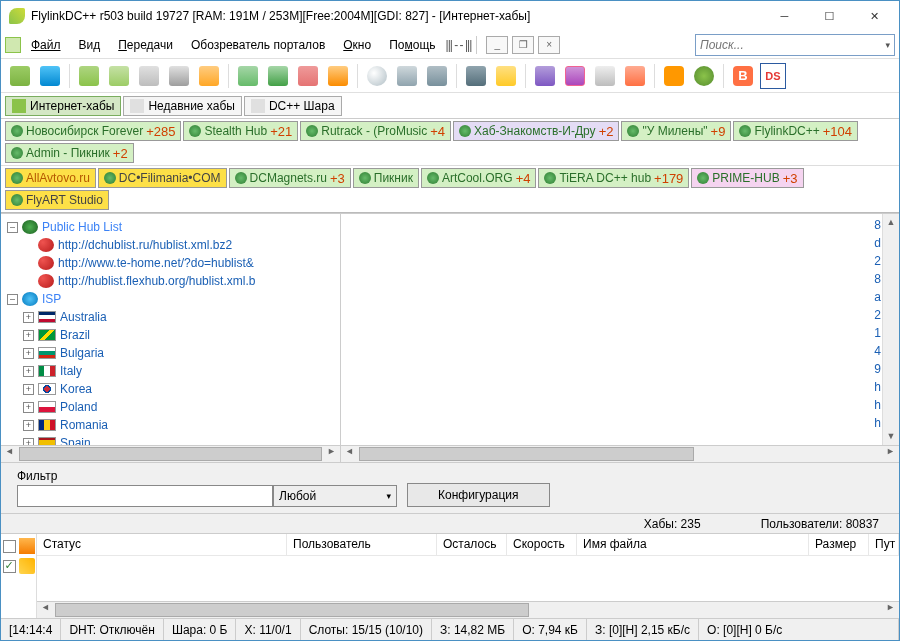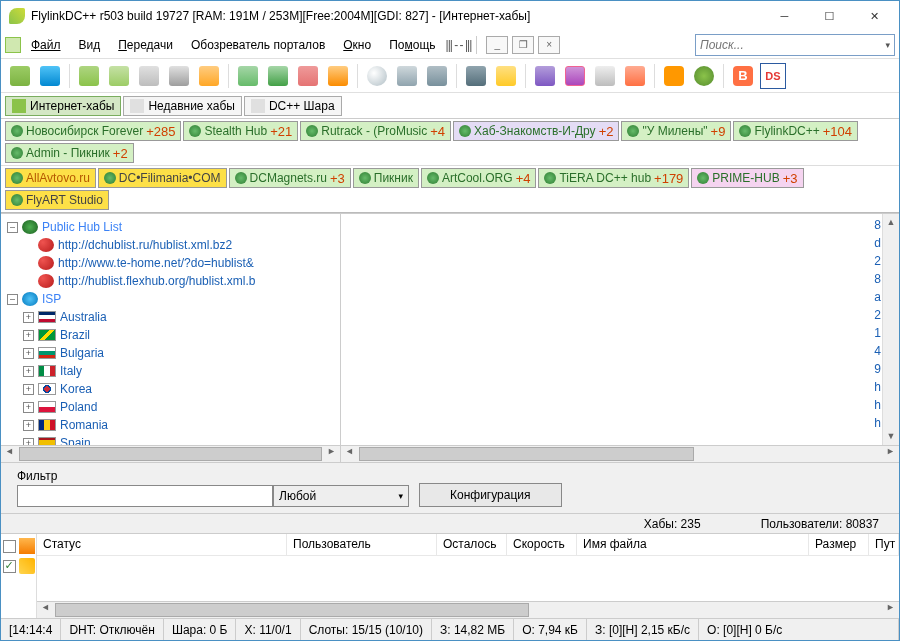--- a/index.html
+++ b/index.html
@@ -55,21 +55,21 @@
 .list-header .col{border-right:1px solid #e8e8e8;padding:3px 6px;color:#333;font-size:12px}
 .list-body{flex:1;background:#fff;position:relative}
 .side-letters{position:absolute;right:18px;top:2px;font-size:11px;color:#1a5fb4;line-height:18px;text-align:right}
 .side-letters div{height:18px}
 .vscroll{position:absolute;right:0;top:0;bottom:0;width:17px;background:#f0f0f0;border-left:1px solid #ddd}
 .vscroll .arrow{height:17px;background:#f0f0f0;text-align:center;font-size:9px;line-height:17px;color:#666}
 .filter-area{background:#f0f0f0;padding:6px 16px;display:flex;align-items:flex-end;gap:10px;border-top:1px solid #ccc}
 .filter-block{display:flex;flex-direction:column;gap:2px}
 .filter-block label{font-size:12px}
 .filter-input{width:256px;height:22px;border:1px solid #888;background:#fff}
-.filter-select{width:136px;height:22px;border:1px solid #888;background:#eee;display:flex;align-items:center;padding:0 5px;justify-content:space-between}
+.filter-select{width:124px;height:22px;border:1px solid #888;background:#eee;display:flex;align-items:center;padding:0 5px;justify-content:space-between}
 .btn{height:24px;padding:0 30px;border:1px solid #888;background:#e8e8e8}
 .stats-row{height:20px;background:#f0f0f0;border-top:1px solid #ccc;display:flex;align-items:center;justify-content:flex-end;padding:0 20px;gap:60px;font-size:12px}
 .bottom-split{height:85px;display:flex;background:#fff;border-top:1px solid #ccc}
 .bl-left{width:36px;border-right:1px solid #ddd;display:flex;flex-direction:column;align-items:center;padding-top:4px;gap:4px}
 .chk{width:13px;height:13px;border:1px solid #888;background:#fff}
 .mini-ico{width:16px;height:16px}
 .bl-main{flex:1;display:flex;flex-direction:column}
 .bl-header{height:22px;display:flex;border-bottom:1px solid #e8e8e8}
 .bl-header .col{border-right:1px solid #e8e8e8;padding:3px 6px;font-size:12px}
 .bl-body{flex:1}

